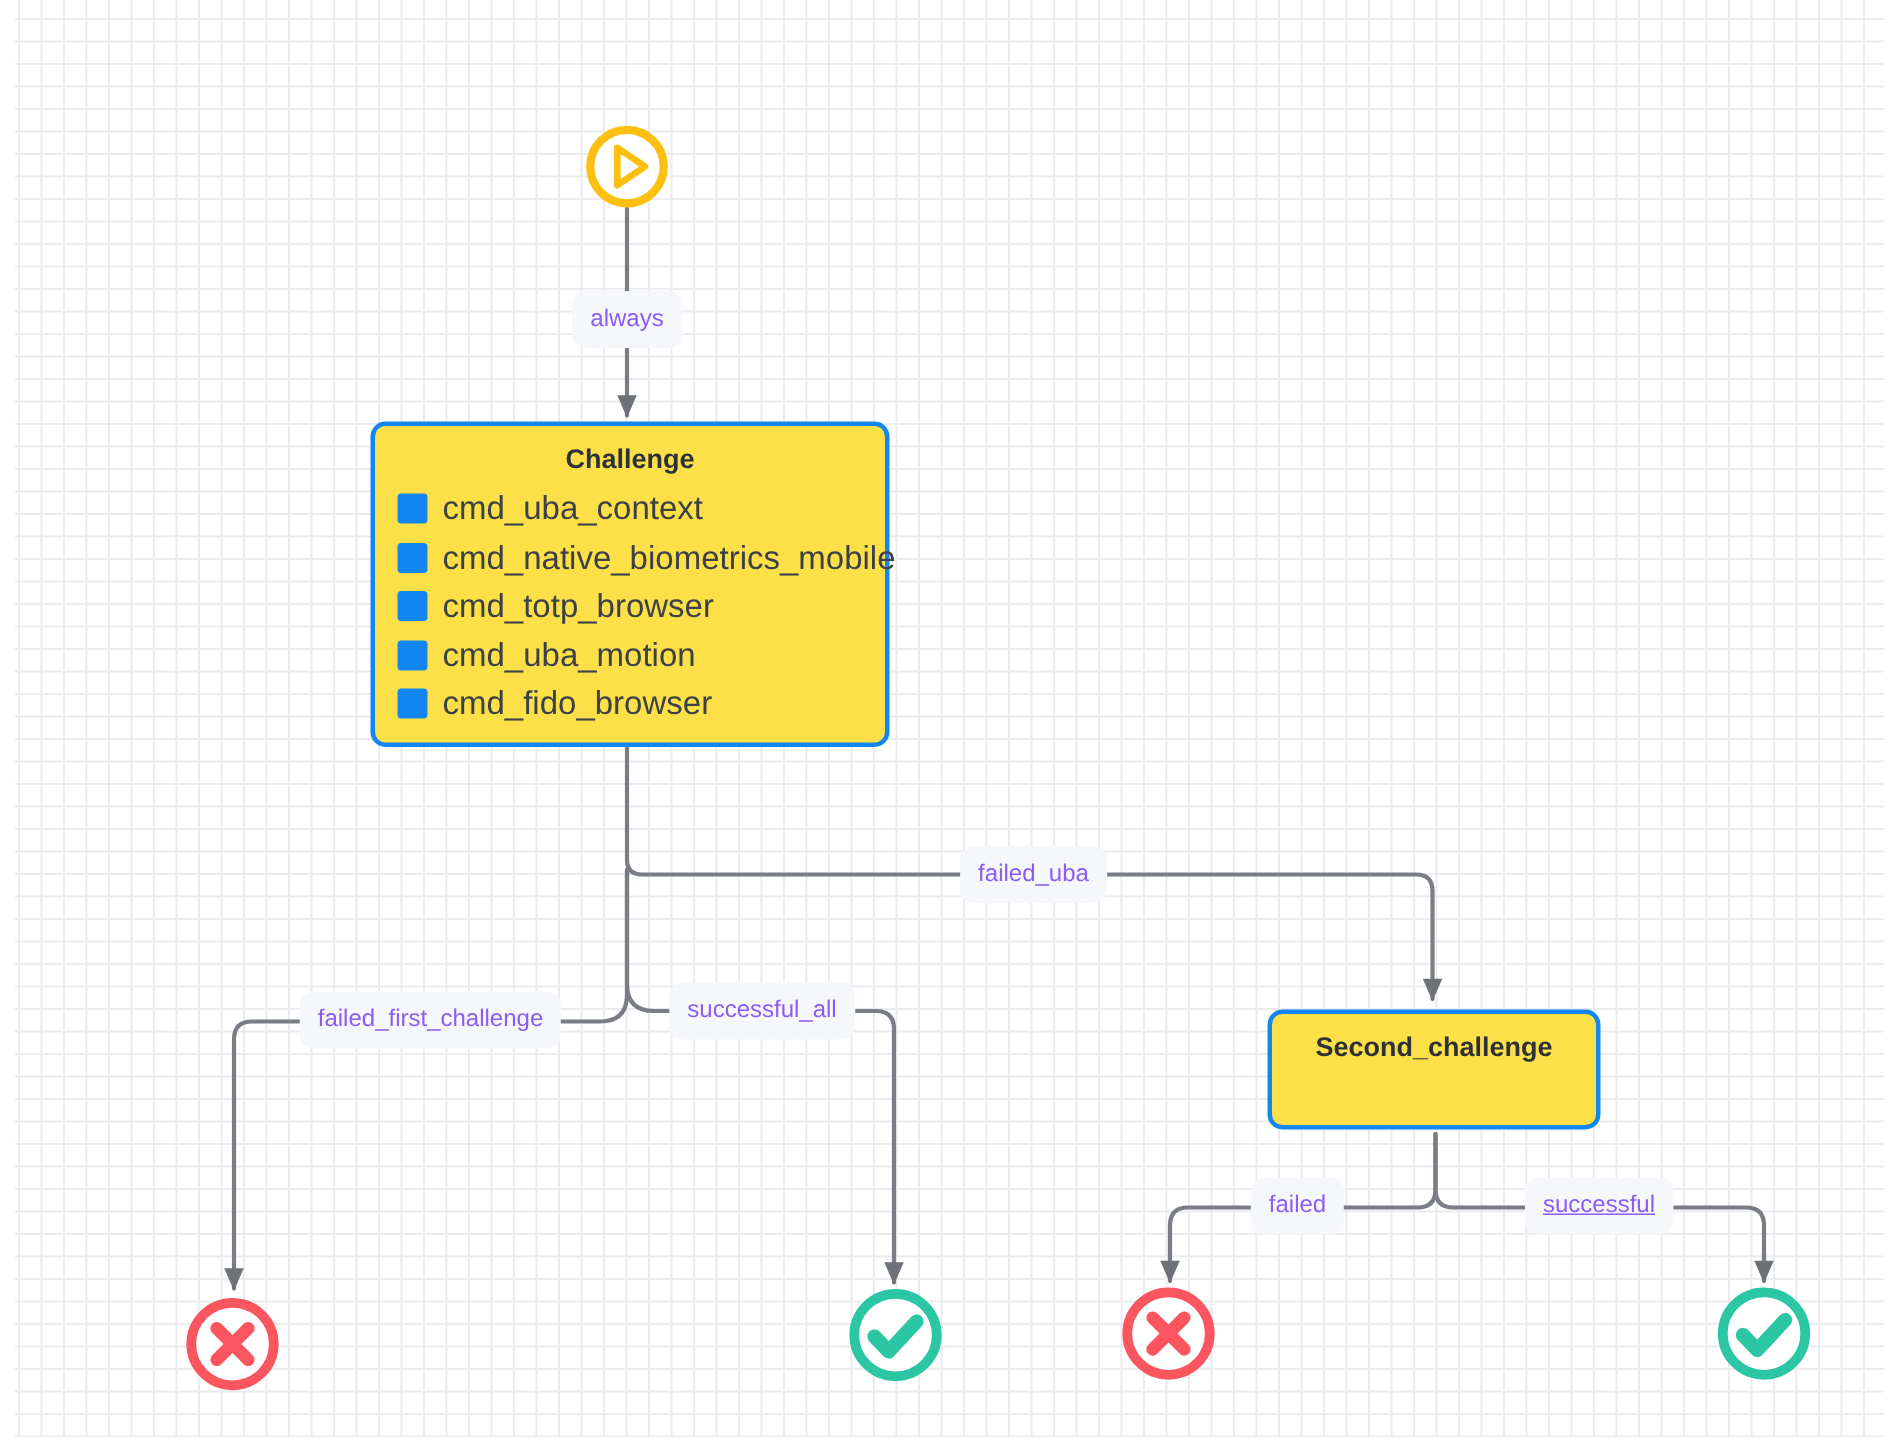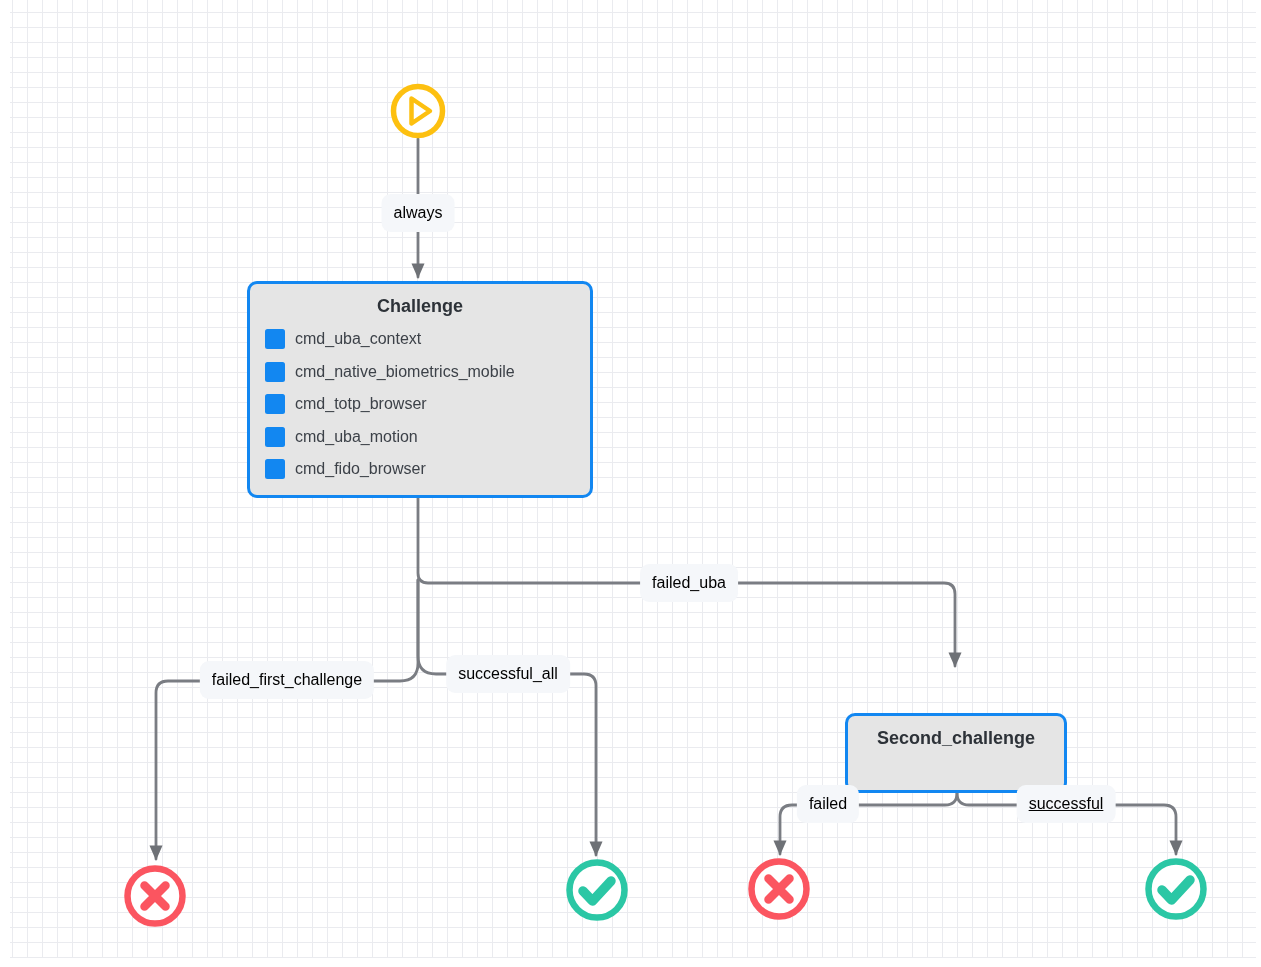--- a/index.html
+++ b/index.html
@@ -14,41 +14,41 @@
       linear-gradient(to right, #eaebef 1px, transparent 1px),
       linear-gradient(to bottom, #eaebef 1px, transparent 1px);
     background-size:15px 15px;
     background-position:2px 12px;
   }
 
   svg.edge-layer { position:absolute; left:0; top:0; z-index:1; }
 
   
   .node {
-    position:absolute; z-index:2; background:#e5e5e5;
+    position:absolute; z-index:2; background:#fde047;
     border:3.5px solid #1287f1; border-radius:10px;
     padding-top:9px;
   }
   .node-challenge { left:247px; top:281px; width:346px; height:217px; }
-  .node-second    { left:845px; top:673px; width:222px; height:80px;margin-top:40px; }
+  .node-second    { left:845px; top:673px; width:222px; height:80px; }
   .node-title {
     text-align:center; font-weight:bold; font-size:18px; color:#2d3238;
     height:27px; line-height:27px;
   }
   .node-items { margin:3px 0 0 15px; }
   .node-item { display:flex; align-items:center; height:32.5px; gap:10px; }
   .node-item .sq {
     width:20px; height:20px; background:#1287f1; border-radius:2.5px; flex:0 0 auto;
   }
-  .node-item .item-text { font-size:16px; color:#3c4148; white-space:nowrap; }
+  .node-item .item-text { font-size:22px; color:#3c4148; white-space:nowrap; }
 
   
   .edge-label {
     position:absolute; z-index:3; transform:translate(-50%,-50%);
-    background:#f5f7fa; color:#000000; font-size:16px; line-height:16px;
+    background:#f5f7fa; color:#8b5cf6; font-size:16px; line-height:16px;
     padding:11px 12px; border-radius:9px; white-space:nowrap;
   }
 
   
   .icon-node { position:absolute; z-index:2; }
   .start-node { left:388px; top:81px; width:60px; height:60px; }
   .t-fail-1    { left:122px;  top:863px; width:66px; height:66px; }
   .t-success-1 { left:564px;  top:857px; width:66px; height:66px; }
   .t-fail-2    { left:746px;  top:856px; width:66px; height:66px; }
   .t-success-2 { left:1143px; top:856px; width:66px; height:66px; }
@@ -121,21 +121,21 @@
   </div>
 
   <div class="node node-second">
     <div class="node-title">Second_challenge</div>
   </div>
 
   <div class="edge-label" style="left:418px; top:213px;">always</div>
   <div class="edge-label" style="left:689px; top:583px;">failed_uba</div>
   <div class="edge-label" style="left:287px; top:680px;">failed_first_challenge</div>
   <div class="edge-label" style="left:508px; top:674px;">successful_all</div>
-  <div class="edge-label" style="left:828px; top:804px;">failed</div>
+  <div class="edge-label" style="left:865px; top:804px;">failed</div>
   <div class="edge-label" style="left:1066px; top:804px;text-decoration:underline;">successful</div>
 
   <div class="icon-node t-fail-1">
     <svg width="66" height="66" viewBox="0 0 66 66">
       <circle cx="33" cy="33" r="27.5" fill="#ffffff" stroke="#fb5560" stroke-width="6.5"></circle>
       <path d="M22.5,22.5 L43.5,43.5 M43.5,22.5 L22.5,43.5" stroke="#fb5560" stroke-width="8.5" stroke-linecap="round" fill="none"></path>
     </svg>
   </div>
   <div class="icon-node t-success-1">
     <svg width="66" height="66" viewBox="0 0 66 66">

